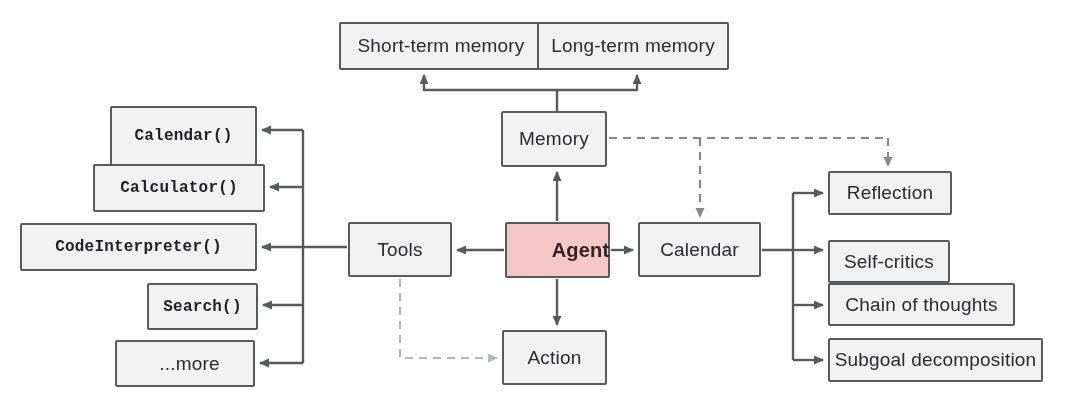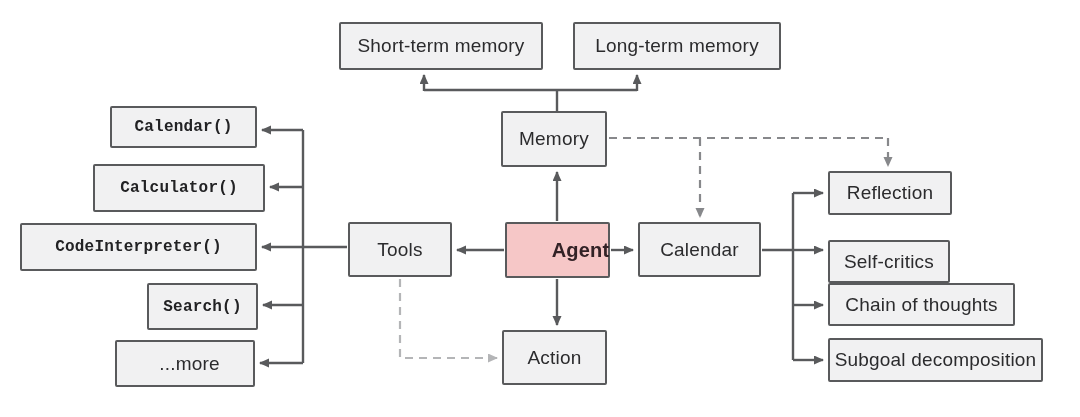--- a/index.html
+++ b/index.html
@@ -40,27 +40,27 @@
   }
   .node.agent {
     background: #f6c7c7;
     font-weight: bold;
     font-size: 20px;
     color: #332226;
     padding-left: 46px;
   }
   
   #n-short   { left: 323px; top: 22px;  width: 204px; height: 48px; margin-left: 16px; }
-  #n-long    { left: 537px; top: 22px;  width: 208px; height: 48px; margin-left: 36px; }
+  #n-long    { left: 537px; top: 22px;  width: 192px; height: 48px; }
   #n-memory  { left: 501px; top: 111px; width: 106px; height: 56px; }
   #n-agent   { left: 505px; top: 222px; width: 105px; height: 56px; }
   #n-tools   { left: 348px; top: 222px; width: 104px; height: 55px; }
   #n-planning{ left: 638px; top: 222px; width: 123px; height: 55px; }
   #n-action  { left: 502px; top: 330px; width: 105px; height: 55px; }
-  #n-calendar{ left: 110px; top: 106px; width: 147px; height: 42px; }
+  #n-calendar{ left: 110px; top: 106px; width: 147px; height: 60px; }
   #n-calc    { left: 93px;  top: 164px; width: 172px; height: 48px; }
   #n-codeint { left: 20px;  top: 223px; width: 237px; height: 48px; }
   #n-search  { left: 147px; top: 283px; width: 111px; height: 47px; }
   #n-more    { left: 115px; top: 340px; width: 140px; height: 47px; padding-left: 9px; }
   #n-reflect { left: 828px; top: 171px; width: 124px; height: 44px; }
   #n-selfcrit{ left: 828px; top: 228px; width: 122px; height: 43px; margin-top: 12px; }
   #n-chain   { left: 828px; top: 283px; width: 187px; height: 43px; }
   #n-subgoal { left: 828px; top: 338px; width: 215px; height: 44px; }
 </style>
 </head>

